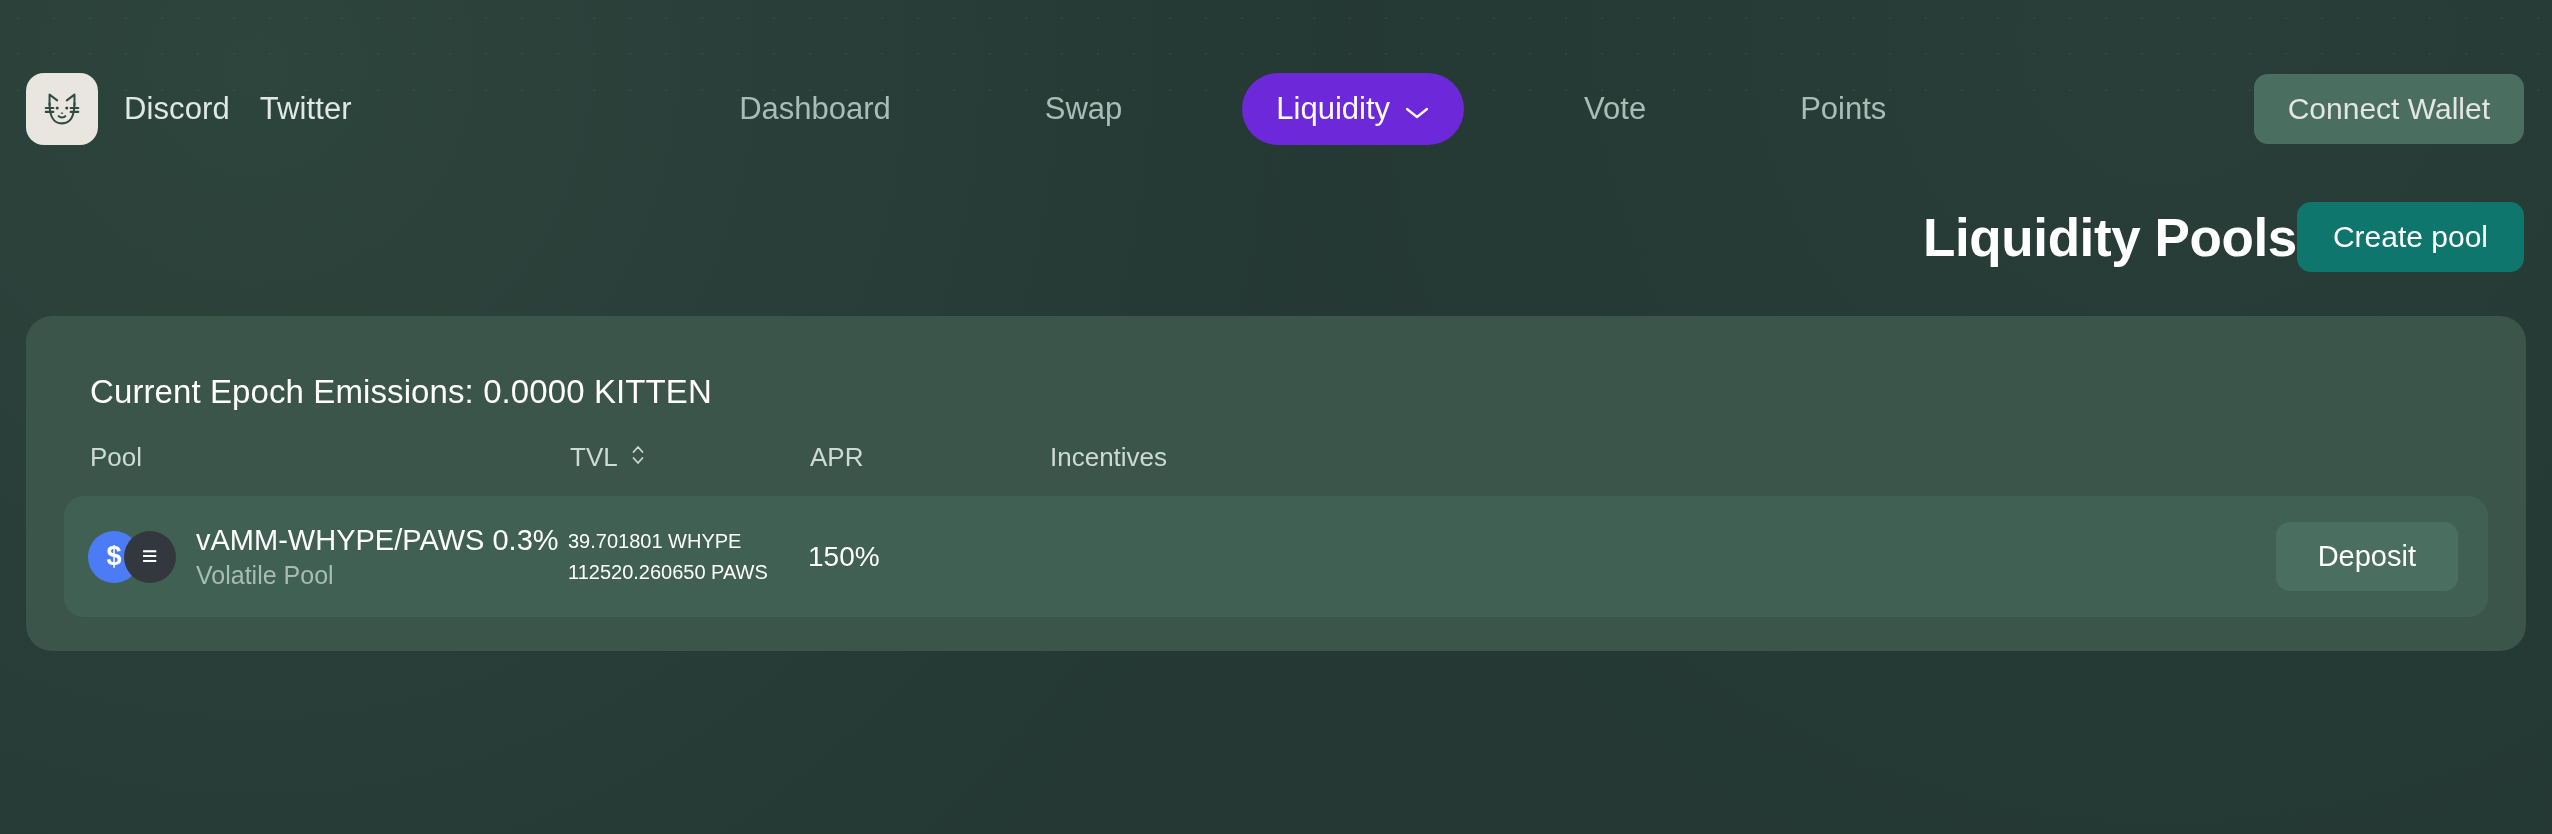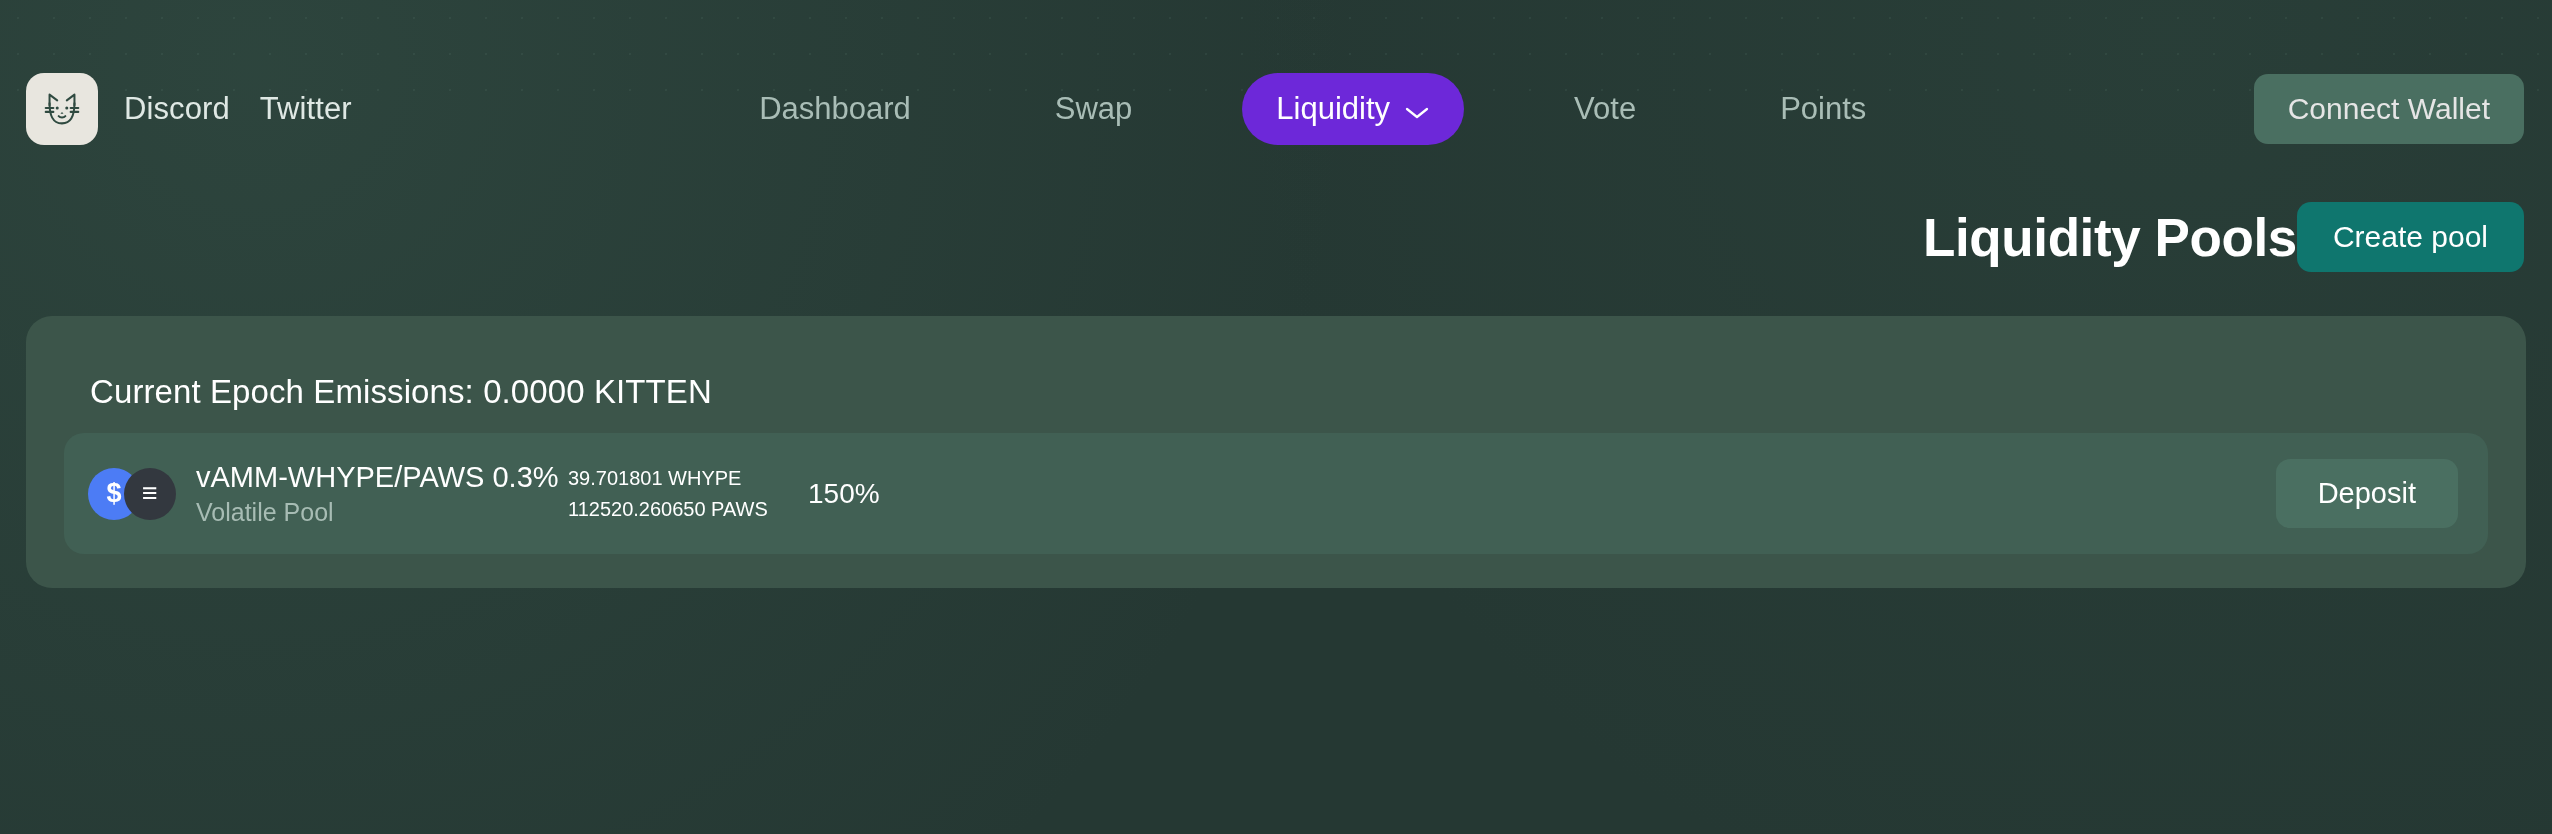--- a/index.html
+++ b/index.html
@@ -71,20 +71,21 @@
     letter-spacing: 0.1px;
     white-space: nowrap;
     cursor: pointer;
   }
 
   .main-nav {
     flex: 1 1 auto;
     display: flex;
     align-items: center;
     justify-content: center;
+    gap: 10px;
     margin-left: 60px;
     margin-right: 40px;
   }
 
   .nav-item {
     font-size: 31px;
     color: #a9bdb6;
     padding: 16px 34px;
     border-radius: 999px;
     white-space: nowrap;
@@ -309,20 +310,35 @@
 
 <div class="title-row">
   <h1 class="page-title">Liquidity Pools</h1>
   <button class="create-pool">Create pool</button>
 </div>
 
 <div class="pools-card">
 
   <div class="epoch-line">Current Epoch Emissions: 0.0000 KITTEN</div>
 
+  <div class="table-head">
+    <div class="col-pool">Pool</div>
+    <div class="col-tvl">
+      <span>TVL</span>
+      <span class="sort-icon">
+        <svg width="16" height="24" viewBox="0 0 16 24" fill="none" stroke="#cddbd5" stroke-width="1.7" stroke-linecap="round" stroke-linejoin="round">
+          <path d="M3.5 9 L8 4 L12.5 9"></path>
+          <path d="M3.5 15 L8 20 L12.5 15"></path>
+        </svg>
+      </span>
+    </div>
+    <div class="col-apr">APR</div>
+    <div class="col-incentives">Incentives</div>
+    <div class="col-action"></div>
+  </div>
 
   <div class="pool-row">
 
     <div class="pool-identity">
       <div class="token-pair">
         <div class="token-badge" style="background:#4c7cf5;">$</div>
         <div class="token-badge second" style="background:#33383f;">≡</div>
       </div>
       <div class="pool-text">
         <div class="pool-name">vAMM-WHYPE/PAWS 0.3%</div>

